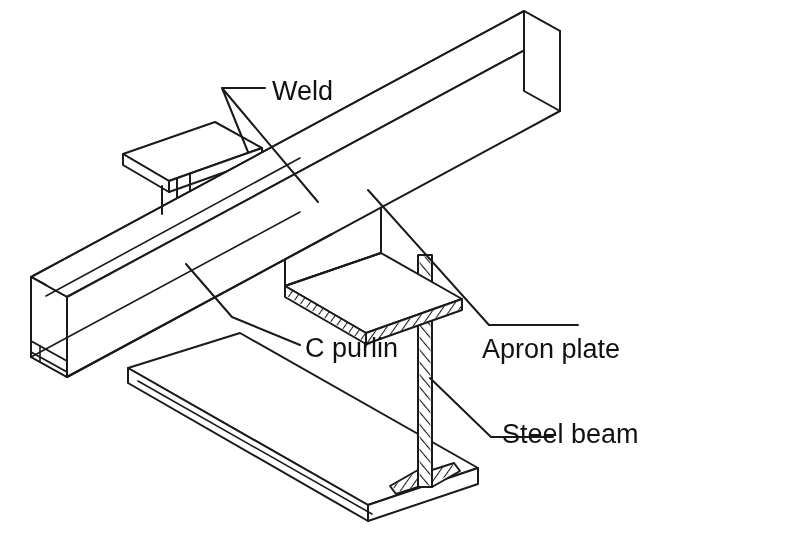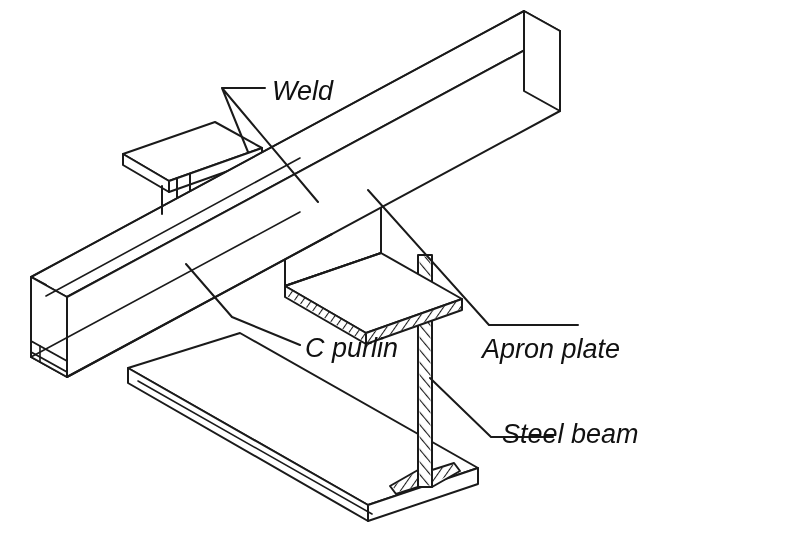--- a/index.html
+++ b/index.html
@@ -12,21 +12,20 @@
     width: 801px;
     height: 535px;
     overflow: hidden;
     font-family: "Liberation Sans", sans-serif;
   }
   #diagram-root {
     position: relative;
     width: 801px;
     height: 535px;
     background: #ffffff;
-    font-style: italic;
   }
   svg#figure {
     display: block;
     width: 801px;
     height: 535px;
   }
   .edge {
     fill: none;
     stroke: #1a1a1a;
     stroke-width: 2;

